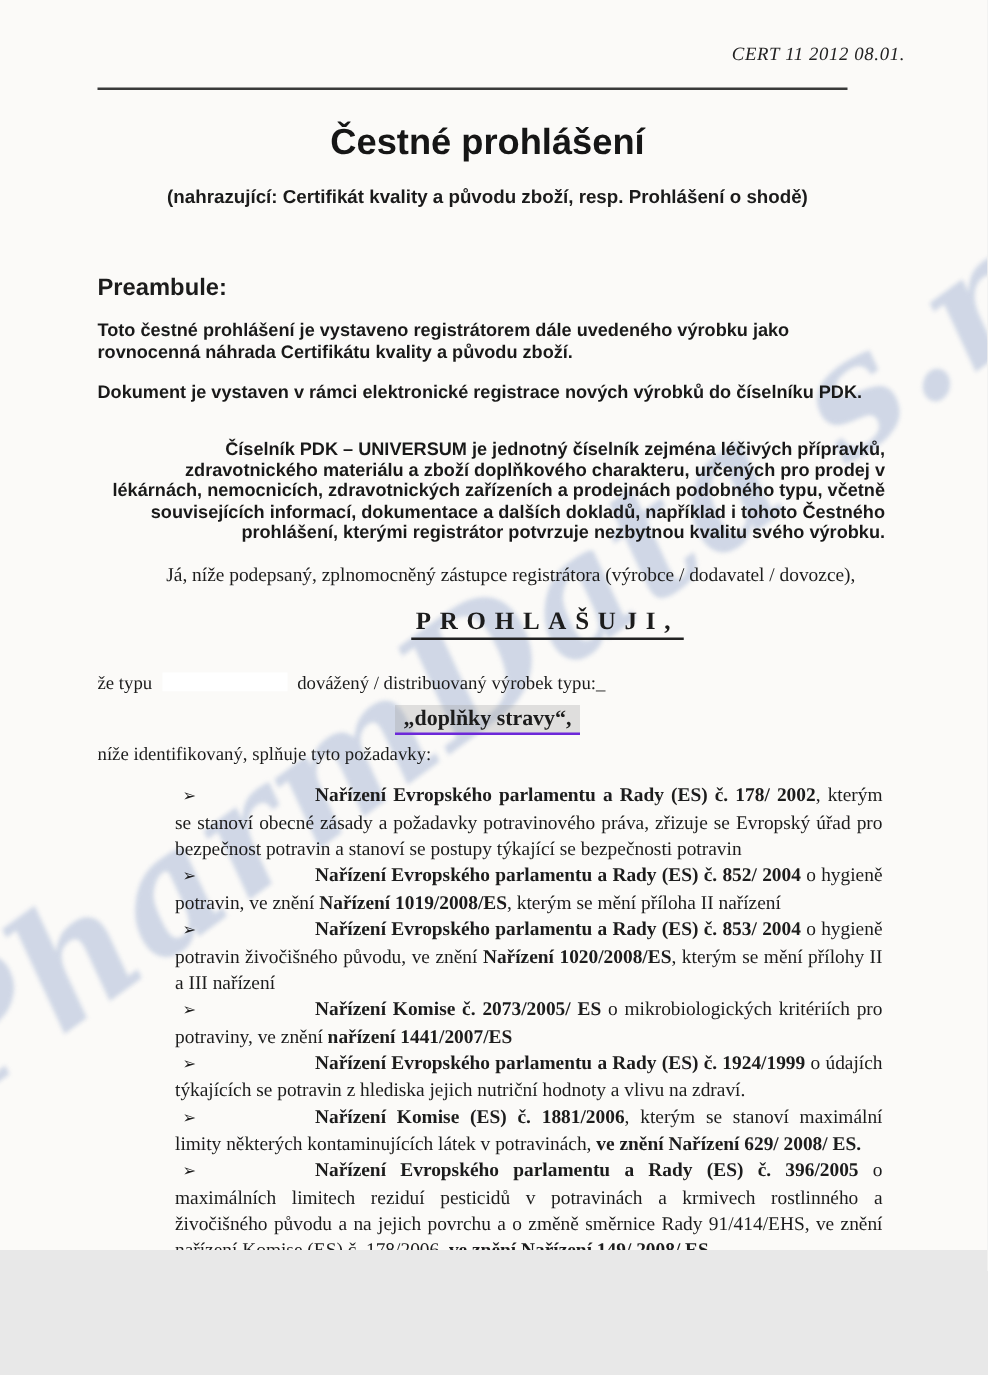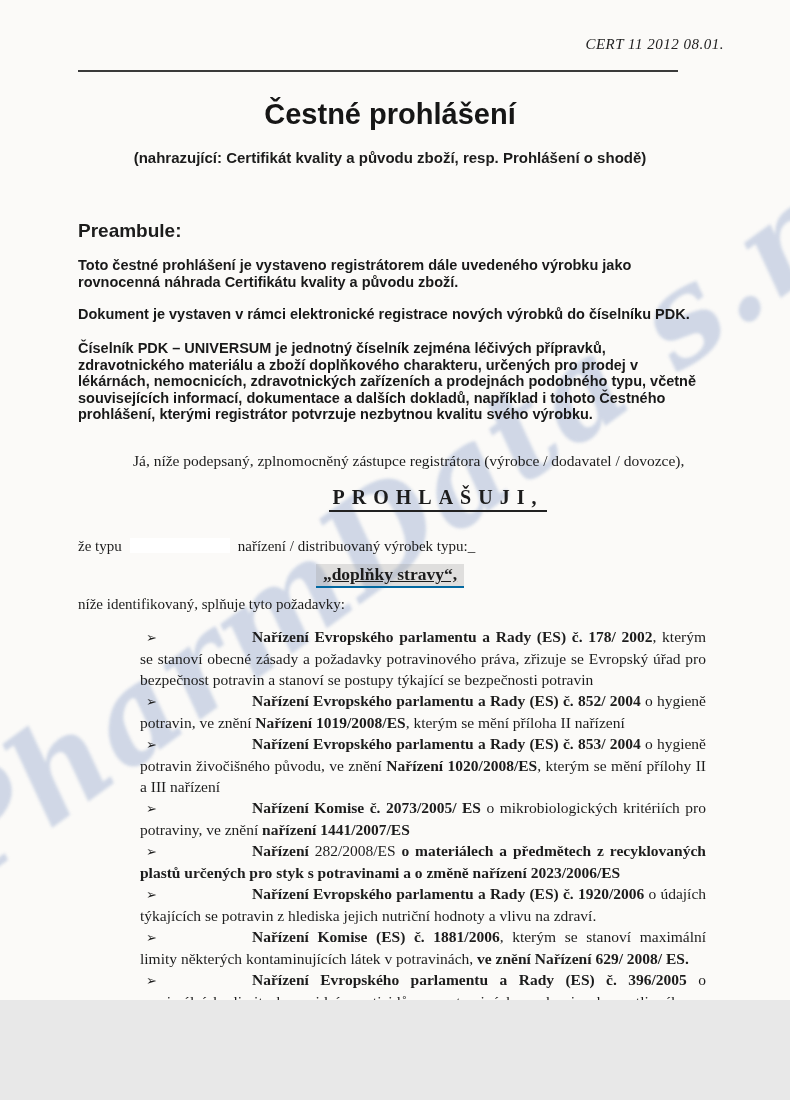--- a/index.html
+++ b/index.html
@@ -70,21 +70,21 @@
   .sans-para{
     left:78px;width:630px;
     font-family:"Liberation Sans", sans-serif;
     font-weight:bold;
     font-size:14.5px;
     line-height:16.6px;
     color:#191919;
   }
   .p1{top:257px;}
   .p2{top:306px;}
-  .p3{top:340px;}
+  .p3{top:352px;text-align:right;}
   
   .declarant-intro{
     top:452px;left:78px;width:630px;
     font-size:15.5px;
     padding-left:55px;box-sizing:border-box;
   }
   .declare-word-wrap{
     top:486px;left:0;width:780px;text-align:center;padding-left:48px;
   }
   .declare-word{
@@ -107,23 +107,22 @@
     margin:0 8px;
   }
   .product-type-wrap{
     top:564px;left:0;width:780px;text-align:center;
   }
   .product-type{
     display:inline-block;
     font-weight:bold;
     font-size:17.5px;
     background:rgba(158,158,158,0.30);
-    border-bottom:2px solid #0369a1;
+    border-bottom:2px solid #6d28d9;
     padding:0 7px 1px 7px;
-    text-decoration:underline;
   }
   .requirements-intro{
     top:596px;left:78px;width:630px;
     font-size:15px;
   }
   
   .requirements-list{
     top:626px;left:140px;width:566px;
     font-size:15.5px;
     line-height:21px;
@@ -203,36 +202,35 @@
   <div class="layer sans-para p2">Dokument je vystaven v rámci elektronické registrace nových výrobků do číselníku PDK.</div>
   <div class="layer sans-para p3">Číselník PDK – UNIVERSUM je jednotný číselník zejména léčivých přípravků, zdravotnického materiálu a zboží doplňkového charakteru, určených pro prodej v lékárnách, nemocnicích, zdravotnických zařízeních a prodejnách podobného typu, včetně souvisejících informací, dokumentace a dalších dokladů, například i tohoto Čestného prohlášení, kterými registrátor potvrzuje nezbytnou kvalitu svého výrobku.</div>
 
   <div class="layer declarant-intro">Já, níže podepsaný, zplnomocněný zástupce registrátora (výrobce / dodavatel / dovozce),</div>
 
   <div class="layer declare-word-wrap">
     <span class="declare-word">PROHLAŠUJI,</span>
   </div>
 
   <div class="layer product-line">
-    <span>že typu</span><span class="redaction-box"></span><span>nařízení  / distribuovaný výrobek typu:_</span>
+    <span>že typu</span><span class="redaction-box"></span><span>dovážený  / distribuovaný výrobek typu:_</span>
   </div>
 
   <div class="layer product-type-wrap">
     <span class="product-type">„doplňky stravy“,</span>
   </div>
 
   <div class="layer requirements-intro">níže identifikovaný, splňuje tyto požadavky:</div>
 
   <div class="layer requirements-list">
       <div class="req-item"><span class="bullet">➢</span><span class="seg-bold">Nařízení Evropského parlamentu a Rady (ES) č. 178/ 2002</span><span>, kterým se stanoví obecné zásady a požadavky potravinového práva, zřizuje se Evropský úřad pro bezpečnost potravin a stanoví se postupy týkající se bezpečnosti potravin</span></div>
       <div class="req-item"><span class="bullet">➢</span><span class="seg-bold">Nařízení Evropského parlamentu a Rady (ES) č. 852/ 2004</span><span> o hygieně potravin, ve znění </span><span class="seg-bold">Nařízení 1019/2008/ES</span><span>, kterým se mění příloha II nařízení</span></div>
       <div class="req-item"><span class="bullet">➢</span><span class="seg-bold">Nařízení Evropského parlamentu a Rady (ES) č. 853/ 2004</span><span> o hygieně potravin živočišného původu, ve znění </span><span class="seg-bold">Nařízení 1020/2008/ES</span><span>, kterým se mění přílohy II a III nařízení</span></div>
       <div class="req-item"><span class="bullet">➢</span><span class="seg-bold">Nařízení Komise č. 2073/2005/ ES</span><span> o mikrobiologických kritériích pro potraviny, ve znění </span><span class="seg-bold">nařízení 1441/2007/ES</span></div>
-      <div class="req-item"><span class="bullet">➢</span><span class="seg-bold">Nařízení</span><span> 282/2008/ES </span><span class="seg-bold">o materiálech a předmětech z recyklovaných plastů určených pro styk s potravinami a o změně nařízení 2023/2006/ES</span></div>
-      <div class="req-item"><span class="bullet">➢</span><span class="seg-bold">Nařízení Evropského parlamentu a Rady (ES) č. 1920/2006</span><span> o údajích týkajících se potravin z hlediska jejich nutriční hodnoty a vlivu na zdraví.</span></div>
+      <div class="req-item"><span class="bullet">➢</span><span class="seg-bold">Nařízení Evropského parlamentu a Rady (ES) č. 1924/1999</span><span> o údajích týkajících se potravin z hlediska jejich nutriční hodnoty a vlivu na zdraví.</span></div>
       <div class="req-item"><span class="bullet">➢</span><span class="seg-bold">Nařízení Komise (ES) č. 1881/2006</span><span>, kterým se stanoví maximální limity některých kontaminujících látek v potravinách, </span><span class="seg-bold">ve znění Nařízení 629/ 2008/ ES.</span></div>
       <div class="req-item"><span class="bullet">➢</span><span class="seg-bold">Nařízení Evropského parlamentu a Rady (ES) č. 396/2005</span><span> o maximálních limitech reziduí pesticidů v potravinách a krmivech rostlinného a živočišného původu a na jejich povrchu a o změně směrnice Rady 91/414/EHS, ve znění nařízení Komise (ES) č. 178/2006, </span><span class="seg-bold">ve znění Nařízení 149/ 2008/ ES</span></div>
       <div class="req-item"><span class="bullet">➢</span><span class="seg-bold">Nařízení 282/2008/ES</span><span> o materiálech a předmětech z recyklovaných plastů určených pro styk s potravinami a o změně nařízení 2023/2006/ES</span></div>
     </div>
 
   <div class="layer footer-rule"></div>
   <div class="layer page-number">Stránka 1 z 4</div>
 
   <div class="layer company-stamp">
     <div class="stamp-company">Preambule s.r.o.</div>

